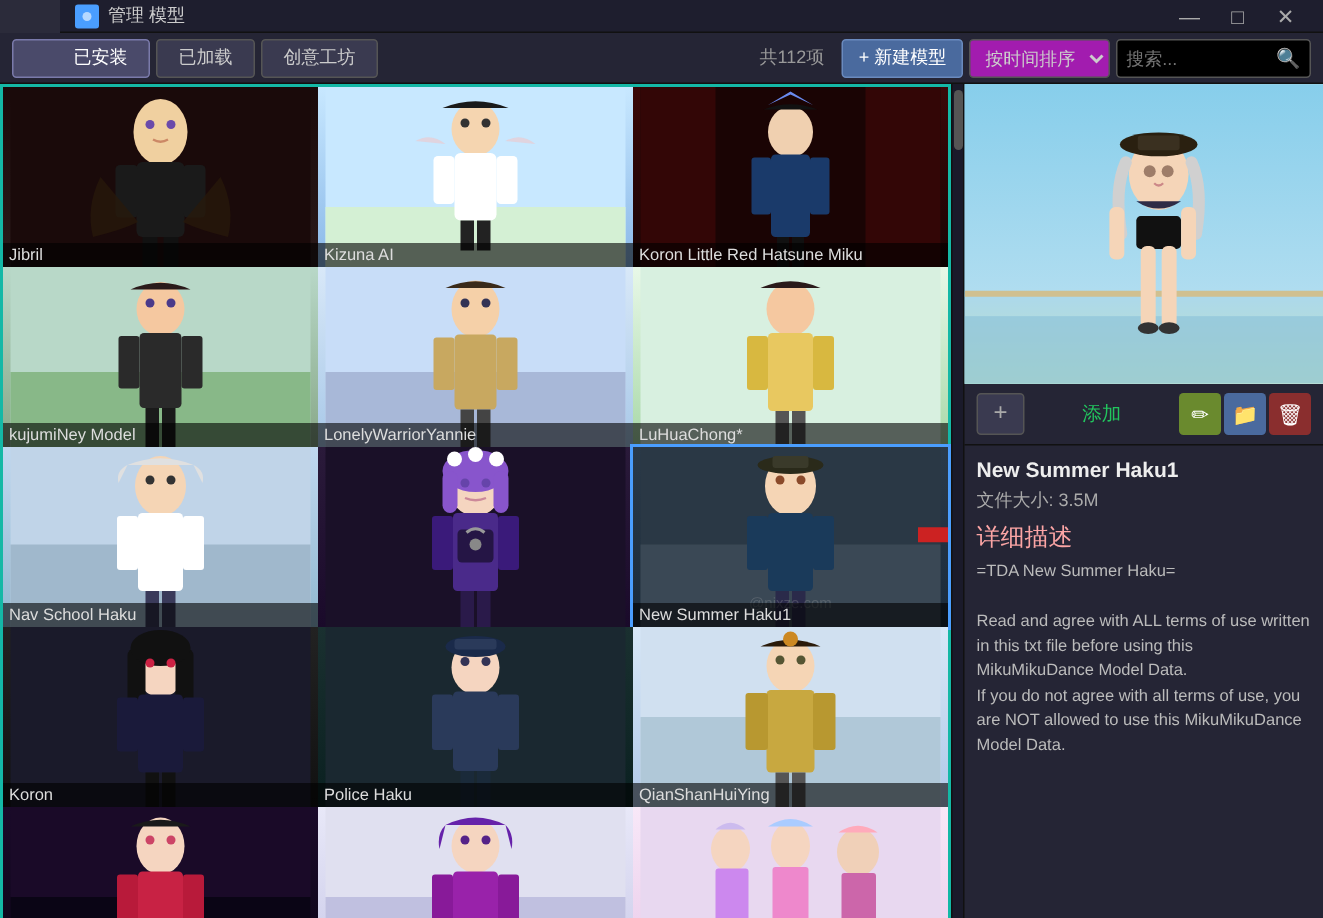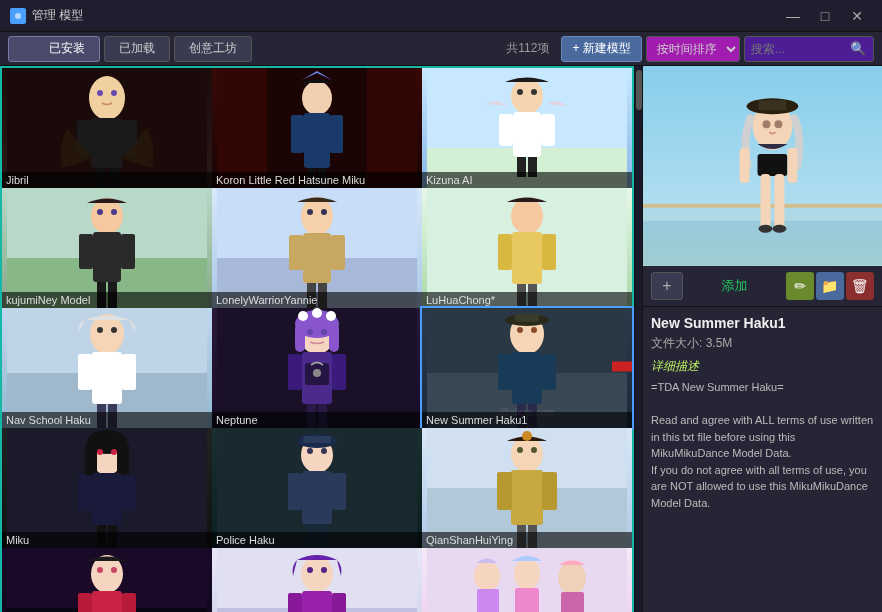--- a/index.html
+++ b/index.html
@@ -13,27 +13,28 @@
       color: #ddd;
     }
     .window {
       width: 882px;
       height: 612px;
       display: flex;
       flex-direction: column;
       background: #2b2b3a;
     }
     .titlebar {
-      height: 32px;
+      height: 22px;
       background: #1e1e2e;
       display: flex;
       align-items: center;
       padding: 0 10px;
       flex-shrink: 0;
       border-bottom: 1px solid #111;
+      margin-left: 40px;
     }
     .titlebar-icon {
       width: 16px;
       height: 16px;
       background: #4a9eff;
       border-radius: 2px;
       margin-right: 6px;
       display: flex;
       align-items: center;
       justify-content: center;
@@ -117,21 +118,21 @@
       border: 1px solid #555;
       border-radius: 3px;
       color: #ccc;
       font-size: 12px;
       cursor: pointer;
       font-family: "Microsoft YaHei", sans-serif;
     }
     .search-box {
       display: flex;
       align-items: center;
-      background: #4c1d95;
+      background: #000000;
       border: 1px solid #555;
       border-radius: 3px;
       height: 26px;
       padding: 0 6px;
     }
     .search-input {
       background: none;
       border: none;
       outline: none;
       color: #ccc;
@@ -267,24 +268,23 @@
       color: #eee;
       font-weight: bold;
       margin-bottom: 4px;
     }
     .model-size {
       font-size: 12px;
       color: #aaa;
       margin-bottom: 6px;
     }
     .model-desc-label {
-      font-size: 12px;
-      color: #bef264;
+      font-size: 16px;
+      color: #fca5a5;
       margin-bottom: 4px;
-      font-style: italic;
     }
     .model-desc-content {
       font-size: 11px;
       color: #bbb;
       line-height: 1.5;
     }
 
     
     .bg-dark-gothic { background: linear-gradient(180deg, #1a0a0a 0%, #2a1a1a 100%); }
     .bg-blue-sky { background: linear-gradient(180deg, #c8e8ff 0%, #8ab8e8 100%); }
@@ -371,39 +371,20 @@
               <path d="M140,60 Q150,80 145,100 Q125,95 115,90 Z" fill="#2a1a0a" opacity="0.7"></path>
               <circle cx="93" cy="25" r="3" fill="#6a4aaa"></circle>
               <circle cx="107" cy="25" r="3" fill="#6a4aaa"></circle>
               <path d="M95,35 Q100,38 105,35" stroke="#cc8866" stroke-width="1.5" fill="none"></path>
             </svg>
           </div>
           <div class="model-card-label">Jibril</div>
         </div>
 
         <div class="model-card">
-          <div class="card-bg bg-red-curtain" style="position:relative;overflow:hidden;">
-            <svg width="100%" height="100%" viewBox="0 0 200 120" xmlns="http://www.w3.org/2000/svg">
-              <rect width="200" height="120" fill="#1a0404"></rect>
-              <rect x="0" y="0" width="50" height="120" fill="#3a0808" opacity="0.8"></rect>
-              <rect x="150" y="0" width="50" height="120" fill="#3a0808" opacity="0.8"></rect>
-              <ellipse cx="100" cy="30" rx="15" ry="17" fill="#f0d0b0"></ellipse>
-              <rect x="87" y="45" width="26" height="55" fill="#1a3a6a" rx="3"></rect>
-              <rect x="74" y="47" width="13" height="38" fill="#1a3a6a" rx="2"></rect>
-              <rect x="113" y="47" width="13" height="38" fill="#1a3a6a" rx="2"></rect>
-              <rect x="91" y="100" width="8" height="20" fill="#111"></rect>
-              <rect x="101" y="100" width="8" height="20" fill="#111"></rect>
-              <path d="M82,15 Q100,8 118,15" fill="#111"></path>
-              <path d="M85,12 L100,5 L115,12 L100,3 Z" fill="#6a8aee"></path>
-            </svg>
-          </div>
-          <div class="model-card-label">Koron Little Red Hatsune Miku</div>
-        </div>
-
-        <div class="model-card">
           <div class="card-bg bg-blue-sky" style="position:relative;overflow:hidden;">
             <svg width="100%" height="100%" viewBox="0 0 200 120" xmlns="http://www.w3.org/2000/svg">
               <rect width="200" height="120" fill="#c8e8ff"></rect>
               <rect x="0" y="80" width="200" height="40" fill="#d4f0d4"></rect>
               <ellipse cx="100" cy="28" rx="16" ry="18" fill="#f5d5b0"></ellipse>
               <rect x="86" y="44" width="28" height="45" fill="white" rx="4"></rect>
               <rect x="72" y="46" width="14" height="32" fill="white" rx="3"></rect>
               <rect x="114" y="46" width="14" height="32" fill="white" rx="3"></rect>
               <rect x="90" y="89" width="9" height="20" fill="#222"></rect>
               <rect x="101" y="89" width="9" height="20" fill="#222"></rect>
@@ -411,20 +392,39 @@
               <circle cx="93" cy="24" r="3" fill="#333"></circle>
               <circle cx="107" cy="24" r="3" fill="#333"></circle>
               <path d="M60,36 Q70,30 80,38" fill="#f8c0c0" opacity="0.5"></path>
               <path d="M120,36 Q130,30 140,38" fill="#f8c0c0" opacity="0.5"></path>
             </svg>
           </div>
           <div class="model-card-label">Kizuna AI</div>
         </div>
 
         <div class="model-card">
+          <div class="card-bg bg-red-curtain" style="position:relative;overflow:hidden;">
+            <svg width="100%" height="100%" viewBox="0 0 200 120" xmlns="http://www.w3.org/2000/svg">
+              <rect width="200" height="120" fill="#1a0404"></rect>
+              <rect x="0" y="0" width="50" height="120" fill="#3a0808" opacity="0.8"></rect>
+              <rect x="150" y="0" width="50" height="120" fill="#3a0808" opacity="0.8"></rect>
+              <ellipse cx="100" cy="30" rx="15" ry="17" fill="#f0d0b0"></ellipse>
+              <rect x="87" y="45" width="26" height="55" fill="#1a3a6a" rx="3"></rect>
+              <rect x="74" y="47" width="13" height="38" fill="#1a3a6a" rx="2"></rect>
+              <rect x="113" y="47" width="13" height="38" fill="#1a3a6a" rx="2"></rect>
+              <rect x="91" y="100" width="8" height="20" fill="#111"></rect>
+              <rect x="101" y="100" width="8" height="20" fill="#111"></rect>
+              <path d="M82,15 Q100,8 118,15" fill="#111"></path>
+              <path d="M85,12 L100,5 L115,12 L100,3 Z" fill="#6a8aee"></path>
+            </svg>
+          </div>
+          <div class="model-card-label">Koron Little Red Hatsune Miku</div>
+        </div>
+
+        <div class="model-card">
           <div class="card-bg" style="background:linear-gradient(180deg,#b8d8c8,#88a888);position:relative;overflow:hidden;">
             <svg width="100%" height="100%" viewBox="0 0 200 120" xmlns="http://www.w3.org/2000/svg">
               <rect width="200" height="120" fill="#b8d8c8"></rect>
               <rect x="0" y="70" width="200" height="50" fill="#88b888"></rect>
               <ellipse cx="100" cy="28" rx="16" ry="18" fill="#f5c8a0"></ellipse>
               <rect x="86" y="44" width="28" height="50" fill="#2a2a2a" rx="3"></rect>
               <rect x="72" y="46" width="14" height="35" fill="#2a2a2a" rx="2"></rect>
               <rect x="114" y="46" width="14" height="35" fill="#2a2a2a" rx="2"></rect>
               <rect x="90" y="94" width="9" height="26" fill="#1a1a1a"></rect>
               <rect x="101" y="94" width="9" height="26" fill="#1a1a1a"></rect>
@@ -514,21 +514,20 @@
               <rect x="101" y="96" width="9" height="24" fill="#2a1a4a"></rect>
               <circle cx="93" cy="24" r="3" fill="#6644aa"></circle>
               <circle cx="107" cy="24" r="3" fill="#6644aa"></circle>
               <path d="M93,34 Q100,37 107,34" stroke="#cc8899" stroke-width="1.5" fill="none"></path>
 
               <rect x="88" y="55" width="24" height="22" fill="rgba(0,0,0,0.5)" rx="3"></rect>
               <path d="M94,57 Q100,52 106,57" stroke="#999" stroke-width="2" fill="none"></path>
               <circle cx="100" cy="65" r="4" fill="#888"></circle>
             </svg>
           </div>
-          <div class="model-card-label">Neptune</div>
         </div>
 
         <div class="model-card selected" style="position:relative;">
           <div class="card-bg" style="background:linear-gradient(180deg,#2a3a4a,#1a2a3a);position:relative;overflow:hidden;">
             <svg width="100%" height="100%" viewBox="0 0 200 120" xmlns="http://www.w3.org/2000/svg">
               <rect width="200" height="120" fill="#2a3845"></rect>
               <rect x="0" y="65" width="200" height="55" fill="#3a4855"></rect>
 
               <ellipse cx="100" cy="26" rx="17" ry="20" fill="#f5d5b5"></ellipse>
 
@@ -565,21 +564,21 @@
               <ellipse cx="100" cy="14" rx="20" ry="12" fill="#111"></ellipse>
               <rect x="85" y="45" width="30" height="52" fill="#1a1a3a" rx="3"></rect>
               <rect x="71" y="47" width="14" height="36" fill="#1a1a3a" rx="2"></rect>
               <rect x="115" y="47" width="14" height="36" fill="#1a1a3a" rx="2"></rect>
               <rect x="90" y="97" width="9" height="23" fill="#111"></rect>
               <rect x="101" y="97" width="9" height="23" fill="#111"></rect>
               <circle cx="93" cy="24" r="3" fill="#cc2244"></circle>
               <circle cx="107" cy="24" r="3" fill="#cc2244"></circle>
             </svg>
           </div>
-          <div class="model-card-label">Miku</div>
+          <div class="model-card-label">Koron</div>
         </div>
 
         <div class="model-card">
           <div class="card-bg" style="background:linear-gradient(180deg,#1a3030,#0a2020);position:relative;overflow:hidden;">
             <svg width="100%" height="100%" viewBox="0 0 200 120" xmlns="http://www.w3.org/2000/svg">
               <rect width="200" height="120" fill="#1a2830"></rect>
               <ellipse cx="100" cy="27" rx="16" ry="18" fill="#f5d5c0"></ellipse>
 
               <ellipse cx="100" cy="13" rx="20" ry="7" fill="#1a2a4a"></ellipse>
               <rect x="86" y="8" width="28" height="7" fill="#2a3a5a" rx="2"></rect>

